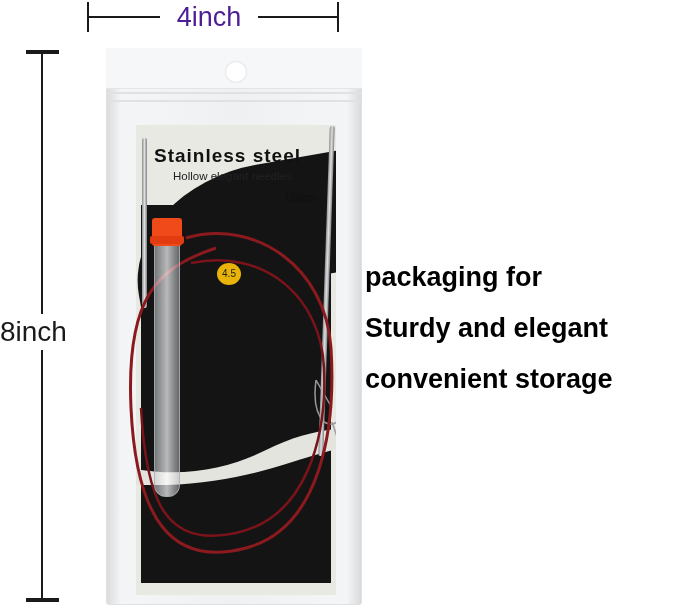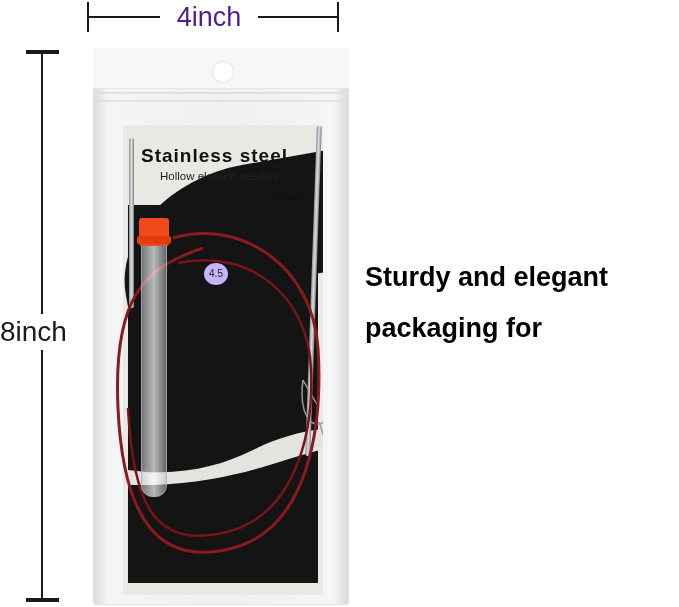--- a/index.html
+++ b/index.html
@@ -10,35 +10,35 @@
     .dim-w-line { position:absolute; top:16px; height:2px; background:#1a1a1a; }
     .dim-w-tick { position:absolute; top:2px; width:2px; height:30px; background:#1a1a1a; }
     .dim-w-label { position:absolute; top:2px; left:160px; width:98px; text-align:center; font-size:27px; color:#4c1d95; background:#fff; line-height:30px; }
 
     
     .dim-h-line { position:absolute; left:41px; width:2px; background:#1a1a1a; }
     .dim-h-cap { position:absolute; left:26px; width:33px; height:4px; background:#1a1a1a; }
     .dim-h-label { position:absolute; left:0; top:314px; width:84px; text-align:left; font-size:28px; color:#1a1a1a; line-height:36px; background:#fff; }
 
     
-    .bag { position:absolute; left:93px; top:48px; width:256px; height:557px; border-radius:4px;
+    .bag { position:absolute; left:106px; top:48px; width:256px; height:557px; border-radius:4px;
       background:linear-gradient(90deg,#d9dadb 0%,#f4f5f6 6%,#eef0f1 50%,#f4f5f6 94%,#d7d8d9 100%);
       box-shadow: inset 0 0 0 1px #e0e1e2; }
     .bag-top { position:absolute; left:0; top:0; width:100%; height:40px; background:#f6f7f8; border-bottom:1px solid #e4e5e6; }
     .zip-line { position:absolute; left:0; width:100%; height:2px; background:#dfe1e2; }
     .hang-hole { position:absolute; left:120px; top:14px; width:20px; height:20px; border-radius:50%; background:#ffffff; box-shadow:0 0 0 1px #e6e7e8; }
 
     
     .card { position:absolute; left:30px; top:77px; width:200px; height:470px; background:#e9e9e4; overflow:hidden; }
     .card-dark { position:absolute; left:5px; top:80px; width:190px; height:378px; background:#141414; border-radius:0 0 0 0; }
     .card-dark-curve { position:absolute; left:5px; top:62px; width:230px; height:120px; background:#141414; border-radius:60% 0 0 0 / 90% 0 0 0; transform:rotate(-10deg); transform-origin:left bottom; }
     .card-title { position:absolute; left:18px; top:20px; font-size:19px; font-weight:bold; letter-spacing:1px; color:#111; }
     .card-sub { position:absolute; left:37px; top:45px; font-size:11.5px; color:#222; }
     .card-len { position:absolute; left:148px; top:66px; font-size:10.5px; font-weight:bold; color:#111; }
-    .size-badge { position:absolute; left:81px; top:138px; width:24px; height:22px; border-radius:50%; background:#c4b5fd; color:#222; font-size:10px; text-align:center; line-height:22px; }
+    .size-badge { position:absolute; left:81px; top:138px; width:24px; height:22px; border-radius:50%; background:#eab308; color:#222; font-size:10px; text-align:center; line-height:22px; }
     .wave { position:absolute; left:-20px; top:300px; width:260px; height:60px; }
 
     
     .needle { position:absolute; width:5px; background:linear-gradient(90deg,#8d8f91,#dcdee0,#7e8082); border-radius:2px; }
 
     
     .tube { position:absolute; left:48px; top:177px; width:24px; height:270px; border-radius:4px 4px 12px 12px; background:linear-gradient(90deg,rgba(200,205,210,0.55),rgba(255,255,255,0.7),rgba(180,185,190,0.5)); border:1px solid rgba(170,175,180,0.8); }
     .tube-cap { position:absolute; left:46px; top:170px; width:30px; height:28px; background:#f04a1a; border-radius:3px; }
     .tube-cap-ring { position:absolute; left:44px; top:188px; width:34px; height:8px; background:#e03c10; border-radius:2px; }
 
@@ -93,15 +93,16 @@
     <path d="M80 190 C 150 170, 220 220, 225 300 S 215 480, 140 500 S 30 470, 25 360 S 50 220, 110 200" stroke="#8b1a1f" stroke-width="3" fill="none"></path>
     <path d="M85 215 C 160 200, 215 250, 218 320 S 200 470, 130 485 S 40 455, 35 360" stroke="#7a141a" stroke-width="2.5" fill="none"></path>
   </svg>
 
   <div class="tube"></div>
   <div class="tube-cap"></div>
   <div class="tube-cap-ring"></div>
 </div>
 
 <div class="headline">
+  <div>packaging for</div>
   <div>Sturdy and elegant</div>
-  <div>packaging for</div>
+  <div>convenient storage</div>
 </div>
 
 </body></html>

